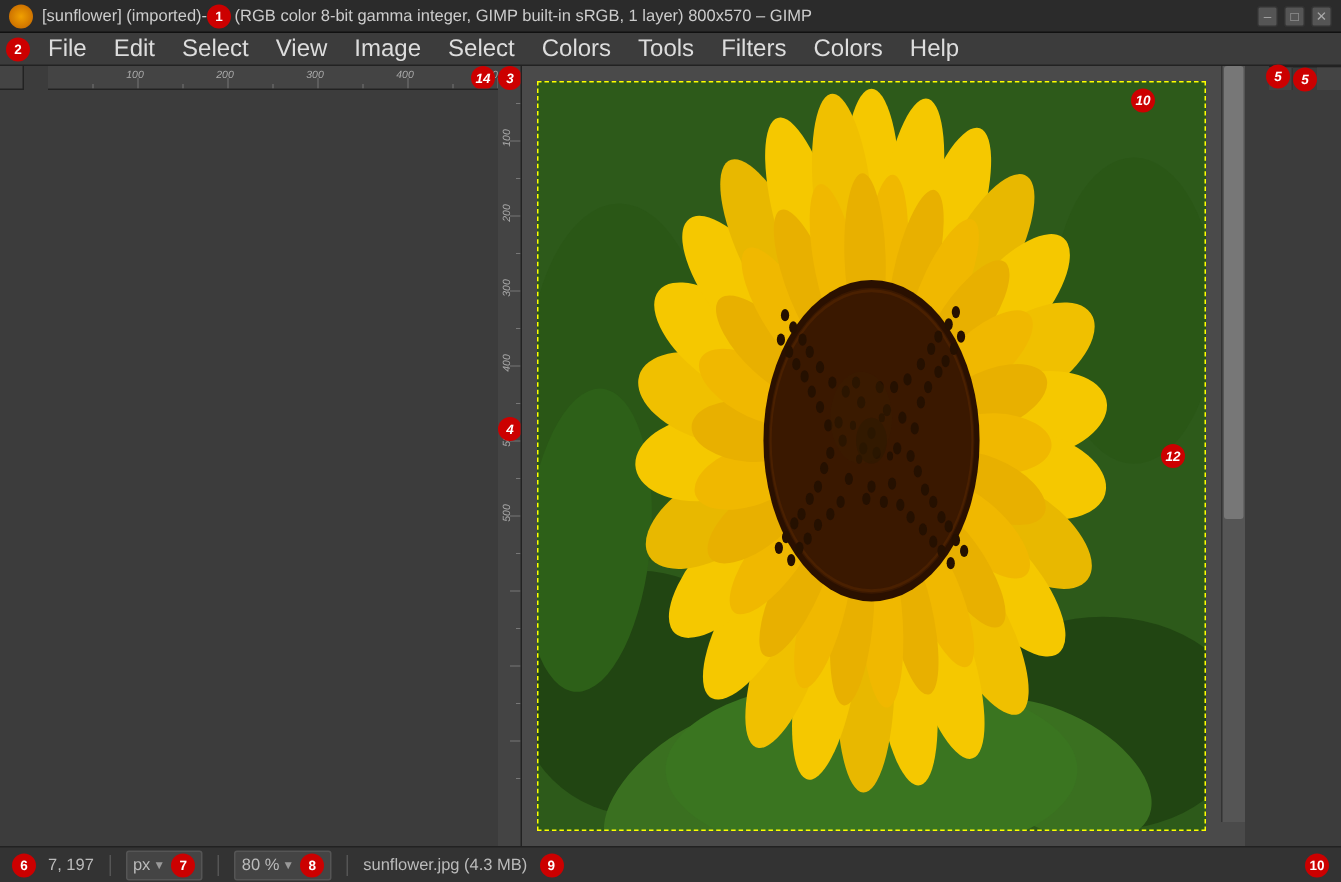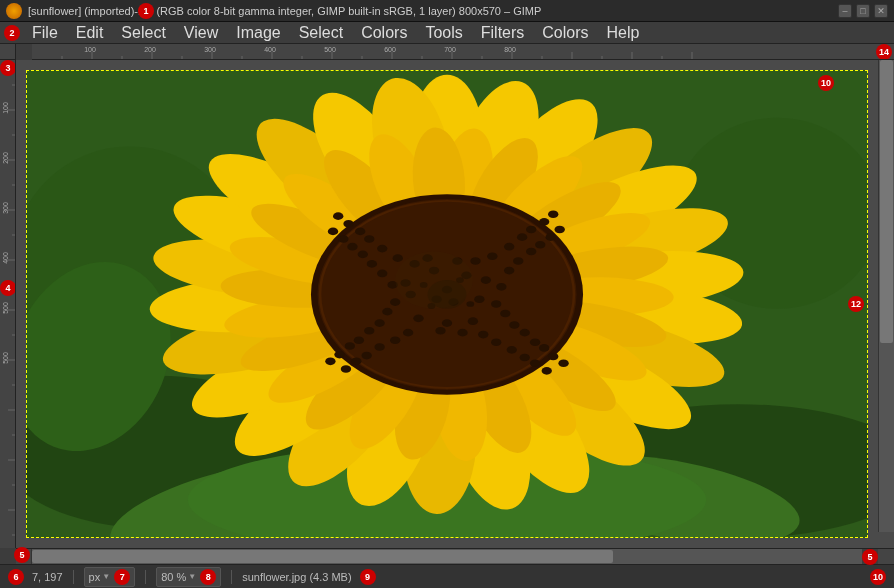--- a/index.html
+++ b/index.html
@@ -67,22 +67,23 @@
       padding: 2px 8px;
       cursor: pointer;
       font-size: 16px;
       color: #ddd;
       border-radius: 2px;
     }
 
     
     #main-area {
       display: flex;
-      flex-direction: column;
+      flex-direction: row;
       height: calc(588px - 22px - 22px - 24px);
+      font-style: italic;
     }
 
     #ruler-top {
       height: 16px;
       background: #444;
       display: flex;
       margin-left: 16px;
       border-bottom: 1px solid #222;
       position: relative;
       overflow: hidden;
@@ -497,21 +498,21 @@
           <circle cx="0" cy="0" r="15" fill="#2a1800" opacity="0.5"></circle>
         </g>
       </svg>
 
       <div style="position:absolute; top:10px; left:10px; right:26px; bottom:10px; border:1px dashed #ffff00; pointer-events:none; z-index:10;"></div>
 
       <div id="scrollbar-right">
         <div id="scrollbar-right-thumb"></div>
       </div>
 
-      <div class="badge" style="position:absolute; right:30px; top:50%; transform:translateY(-50%);">12</div>
+      <div class="badge" style="position:absolute; right:40px; top:50%; transform:translateY(-50%);">12</div>
 
       <div class="badge" style="position:absolute; right:60px; top:15px;">10</div>
     </div>
   </div>
 
   <div id="scrollbar-bottom-row">
     <div style="width:16px; background:#444; border-right:1px solid #333;">
 
       <div class="badge" style="position:relative; left:-2px; top:-2px;">5</div>
     </div>

